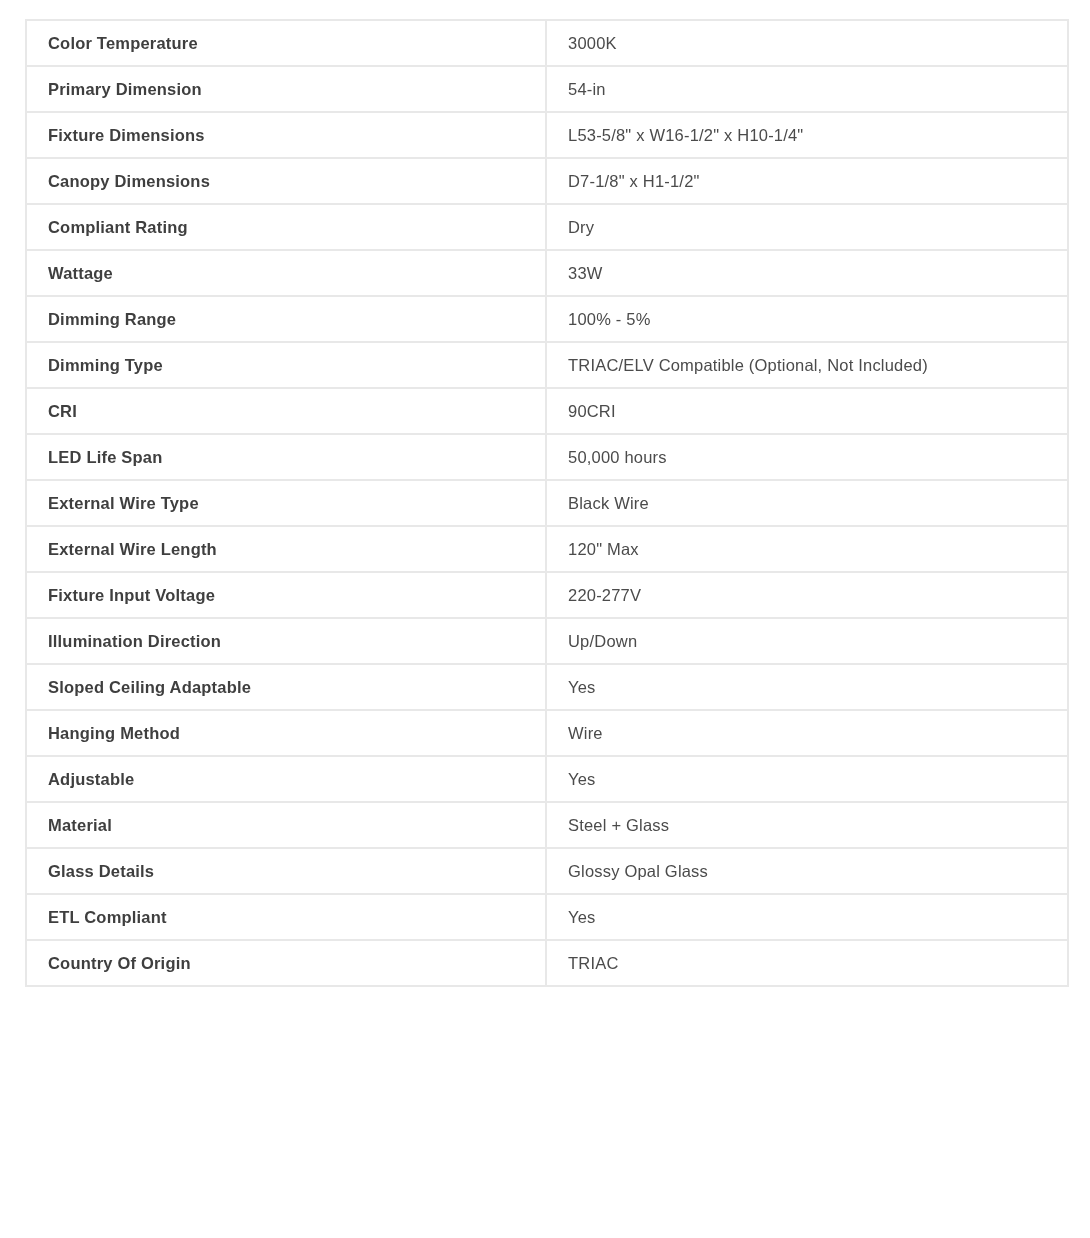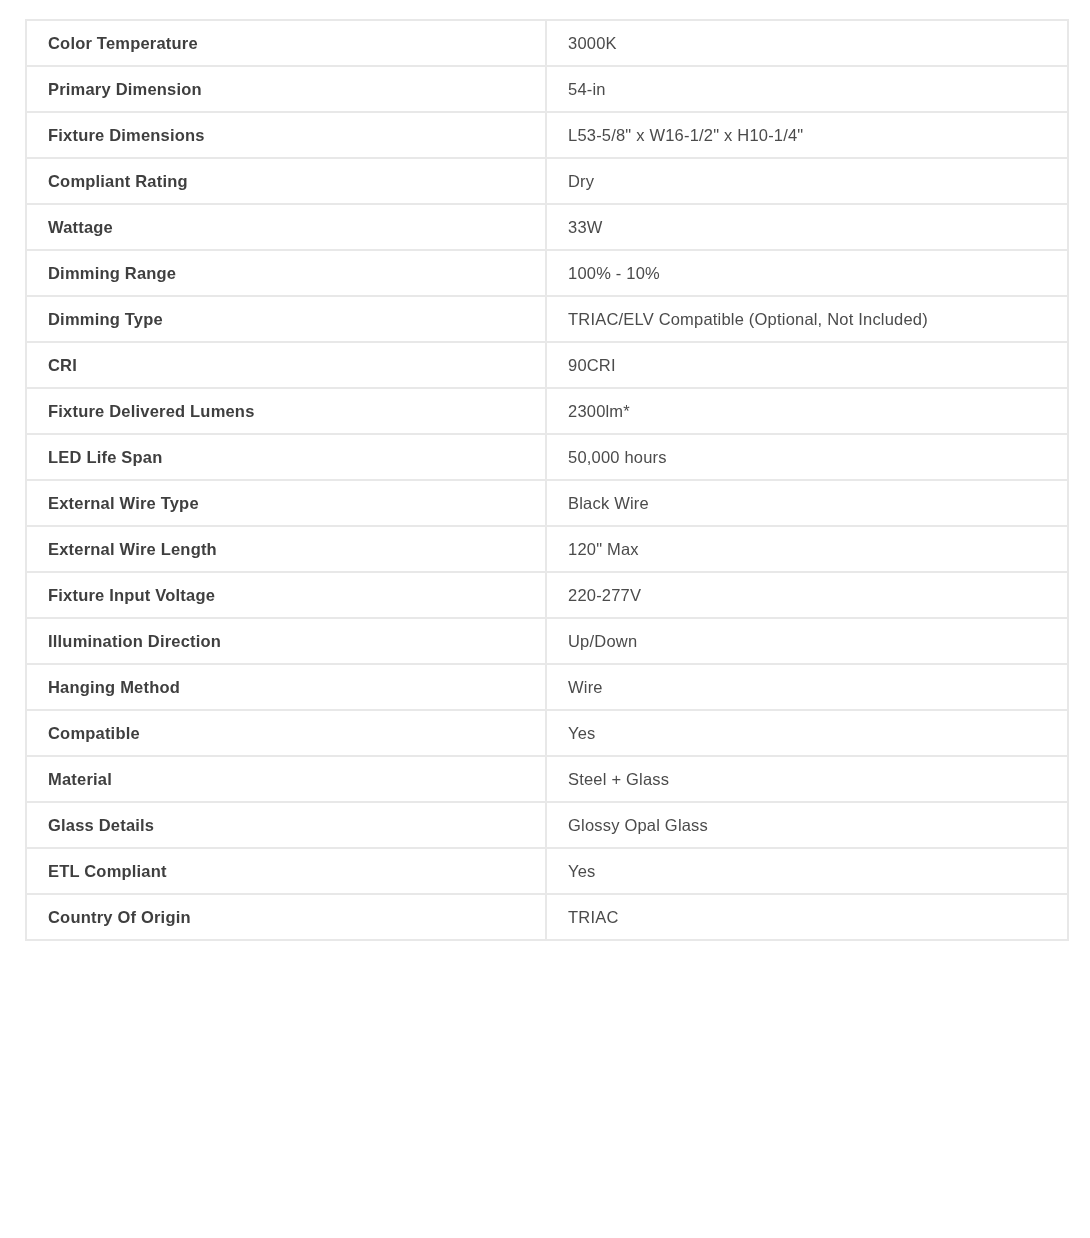--- a/index.html
+++ b/index.html
@@ -62,42 +62,42 @@
         </tr>
         <tr>
           <td class="label-cell">Primary Dimension</td>
           <td class="value-cell">54-in</td>
         </tr>
         <tr>
           <td class="label-cell">Fixture Dimensions</td>
           <td class="value-cell">L53-5/8" x W16-1/2" x H10-1/4"</td>
         </tr>
         <tr>
+          <td class="label-cell">Canopy Dimensions</td>
+          <td class="value-cell">D7-1/8" x H1-1/2"</td>
+        </tr>
+        <tr>
           <td class="label-cell">Compliant Rating</td>
           <td class="value-cell">Dry</td>
         </tr>
         <tr>
           <td class="label-cell">Wattage</td>
           <td class="value-cell">33W</td>
         </tr>
         <tr>
           <td class="label-cell">Dimming Range</td>
-          <td class="value-cell">100% - 10%</td>
+          <td class="value-cell">100% - 5%</td>
         </tr>
         <tr>
           <td class="label-cell">Dimming Type</td>
           <td class="value-cell">TRIAC/ELV Compatible (Optional, Not Included)</td>
         </tr>
         <tr>
           <td class="label-cell">CRI</td>
           <td class="value-cell">90CRI</td>
-        </tr>
-        <tr>
-          <td class="label-cell">Fixture Delivered Lumens</td>
-          <td class="value-cell">2300lm*</td>
         </tr>
         <tr>
           <td class="label-cell">LED Life Span</td>
           <td class="value-cell">50,000 hours</td>
         </tr>
         <tr>
           <td class="label-cell">External Wire Type</td>
           <td class="value-cell">Black Wire</td>
         </tr>
         <tr>
@@ -106,25 +106,29 @@
         </tr>
         <tr>
           <td class="label-cell">Fixture Input Voltage</td>
           <td class="value-cell">220-277V</td>
         </tr>
         <tr>
           <td class="label-cell">Illumination Direction</td>
           <td class="value-cell">Up/Down</td>
         </tr>
         <tr>
+          <td class="label-cell">Sloped Ceiling Adaptable</td>
+          <td class="value-cell">Yes</td>
+        </tr>
+        <tr>
           <td class="label-cell">Hanging Method</td>
           <td class="value-cell">Wire</td>
         </tr>
         <tr>
-          <td class="label-cell">Compatible</td>
+          <td class="label-cell">Adjustable</td>
           <td class="value-cell">Yes</td>
         </tr>
         <tr>
           <td class="label-cell">Material</td>
           <td class="value-cell">Steel + Glass</td>
         </tr>
         <tr>
           <td class="label-cell">Glass Details</td>
           <td class="value-cell">Glossy Opal Glass</td>
         </tr>

